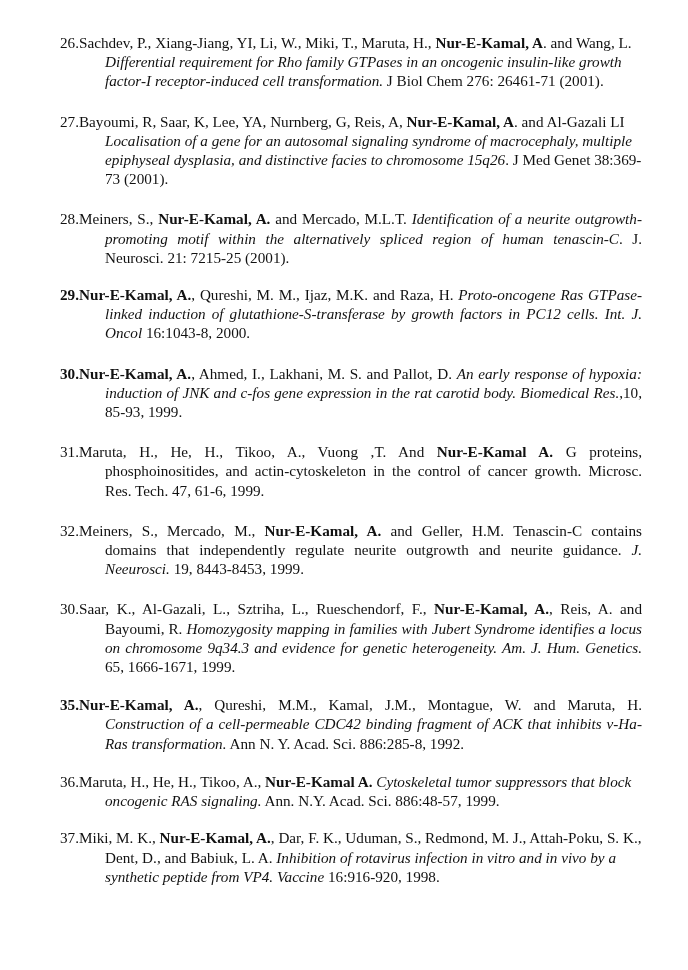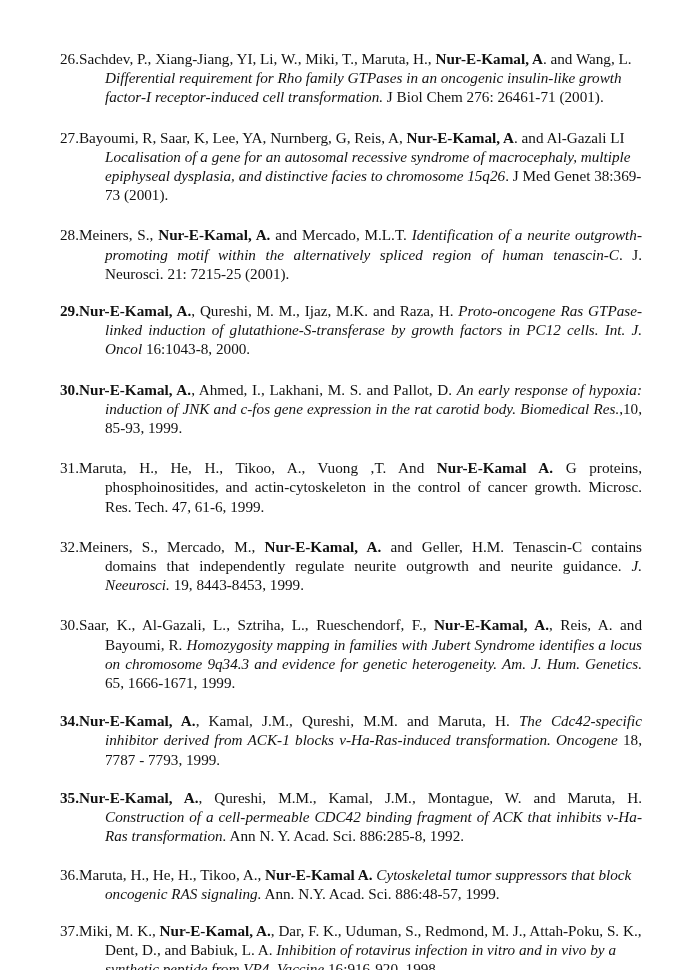--- a/index.html
+++ b/index.html
@@ -15,25 +15,24 @@
     margin: 0; text-align: left;
   }
   .ref.j { text-align: justify; margin-top: 14px; }
   .ref b { font-weight: bold; }
   .ref i { font-style: italic; }
 </style>
 </head>
 <body>
 
 <div class="refs" id="refs">
-    <p class="ref" style="margin-bottom: 21px; margin-top: 16px;"><span>26.</span><span>Sachdev, P., Xiang-Jiang, YI, Li, W., Miki, T., Maruta, H., </span><b>Nur-E-Kamal, A</b><span>. and Wang, L. </span><i>Differential requirement for Rho family GTPases in an oncogenic insulin-like growth factor-I receptor-induced cell transformation.</i><span> J Biol Chem 276: 26461-71 (2001).</span></p>
-    <p class="ref" style="margin-bottom: 21px;"><span>27.</span><span>Bayoumi, R, Saar, K, Lee, YA, Nurnberg, G, Reis, A, </span><b>Nur-E-Kamal, A</b><span>. and Al-Gazali LI  </span><i>Localisation of a gene for an autosomal recessive syndrome of macrocephaly, multiple epiphyseal dysplasia, and distinctive facies to chromosome 15q26</i><span>. J Med Genet  38:369-73 (2001).</span></p>
+    <p class="ref" style="margin-bottom: 21px;"><span>26.</span><span>Sachdev, P., Xiang-Jiang, YI, Li, W., Miki, T., Maruta, H., </span><b>Nur-E-Kamal, A</b><span>. and Wang, L. </span><i>Differential requirement for Rho family GTPases in an oncogenic insulin-like growth factor-I receptor-induced cell transformation.</i><span> J Biol Chem 276: 26461-71 (2001).</span></p>
+    <p class="ref" style="margin-bottom: 21px;"><span>27.</span><span>Bayoumi, R, Saar, K, Lee, YA, Nurnberg, G, Reis, A, </span><b>Nur-E-Kamal, A</b><span>. and Al-Gazali LI  </span><i>Localisation of a gene for an autosomal signaling syndrome of macrocephaly, multiple epiphyseal dysplasia, and distinctive facies to chromosome 15q26</i><span>. J Med Genet  38:369-73 (2001).</span></p>
     <p class="ref j" style="margin-bottom: 18px;"><span>28.</span><span>Meiners, S., </span><b>Nur-E-Kamal, A.</b><span> and Mercado, M.L.T. </span><i>Identification of a neurite outgrowth-promoting motif within the alternatively spliced region of human tenascin-C</i><span>. J. Neurosci. 21: 7215-25 (2001).</span></p>
     <p class="ref j" style="margin-bottom: 21px;"><b>29.</b><b>Nur-E-Kamal, A.</b><span>, Qureshi, M. M., Ijaz, M.K. and Raza, H. </span><i>Proto-oncogene Ras GTPase-linked induction of glutathione-S-transferase by growth factors in PC12 cells. Int. J. Oncol</i><span> 16:1043-8, 2000.</span></p>
     <p class="ref j" style="margin-bottom: 21px;"><b>30.</b><b>Nur-E-Kamal, A.</b><span>, Ahmed, I., Lakhani, M. S. and Pallot, D.  </span><i>An early response of hypoxia: induction of JNK and c-fos gene expression in the rat carotid body. Biomedical Res.</i><span>,10, 85-93, 1999.</span></p>
     <p class="ref j" style="margin-bottom: 21px;"><span>31.</span><span>Maruta, H., He, H., Tikoo, A., Vuong ,T. And </span><b>Nur-E-Kamal A.</b><span> G proteins, phosphoinositides, and actin-cytoskeleton in the control of cancer growth. Microsc. Res. Tech. 47, 61-6, 1999.</span></p>
     <p class="ref j" style="margin-bottom: 21px;"><span>32.</span><span>Meiners, S., Mercado, M., </span><b>Nur-E-Kamal, A.</b><span> and Geller, H.M. Tenascin-C contains domains that independently regulate neurite outgrowth and neurite guidance. </span><i>J. Neeurosci.</i><span> 19, 8443-8453, 1999.</span></p>
     <p class="ref j" style="margin-bottom: 19px;"><span>30.</span><span>Saar, K., Al-Gazali, L., Sztriha, L., Rueschendorf, F., </span><b>Nur-E-Kamal, A.</b><span>, Reis, A. and Bayoumi, R. </span><i>Homozygosity mapping in families with Jubert Syndrome identifies a locus on chromosome 9q34.3 and evidence for genetic heterogeneity. Am. J. Hum. Genetics.</i><span> 65, 1666-1671, 1999.</span></p>
-    <p class="ref j" style="margin-bottom: 19px;"><b>34.</b><b>Nur-E-Kamal, A.</b><span>, Kamal, J.M., Qureshi, M.M. and Maruta, H. </span><i>The Cdc42-specific inhibitor derived from ACK-1 blocks v-Ha-Ras-induced transformation. Oncogene</i><span> 18, 7787 - 7793, 1999.</span></p>
     <p class="ref j" style="margin-bottom: 19px;"><b>35.</b><b>Nur-E-Kamal, A.</b><span>, Qureshi, M.M., Kamal, J.M., Montague, W. and Maruta, H. </span><i>Construction of a cell-permeable CDC42 binding fragment of ACK that inhibits v-Ha-Ras transformation.</i><span> Ann N. Y. Acad. Sci. 886:285-8, 1992.</span></p>
     <p class="ref" style="margin-bottom: 18px;"><span>36.</span><span>Maruta, H., He, H., Tikoo, A., </span><b>Nur-E-Kamal A.</b><span> </span><i>Cytoskeletal tumor suppressors that block oncogenic RAS signaling.</i><span> Ann. N.Y. Acad. Sci. 886:48-57, 1999.</span></p>
     <p class="ref" style="margin-bottom: 0px;"><span>37.</span><span>Miki, M. K., </span><b>Nur-E-Kamal, A.</b><span>, Dar, F. K., Uduman, S., Redmond, M. J., Attah-Poku, S. K., Dent, D., and Babiuk, L. A. </span><i>Inhibition of rotavirus infection in vitro and in vivo by a synthetic peptide from VP4.  Vaccine</i><span> 16:916-920, 1998.</span></p>
   </div>
 
 </body></html>

